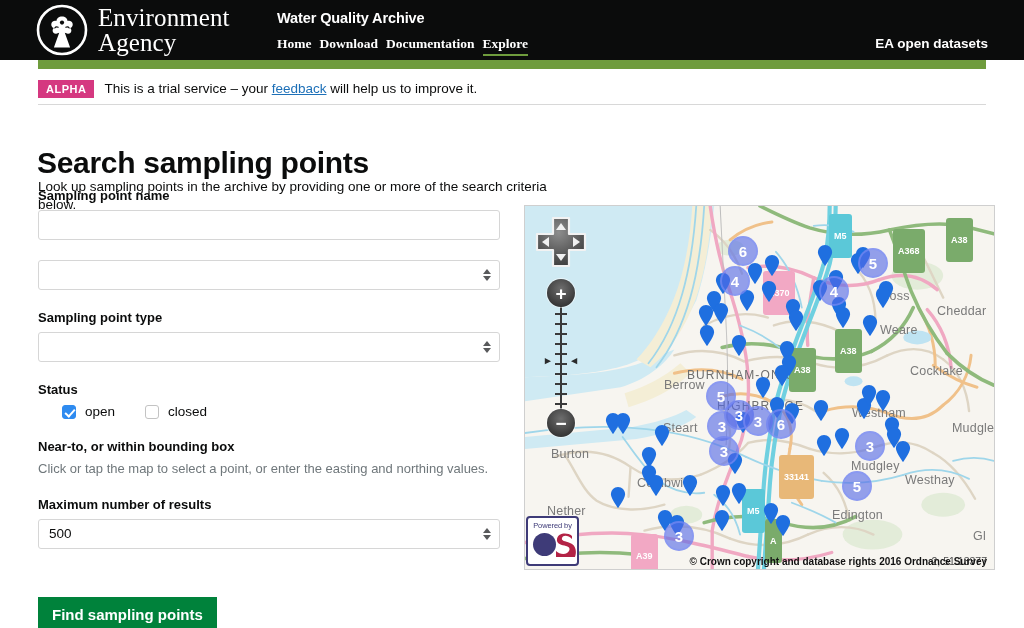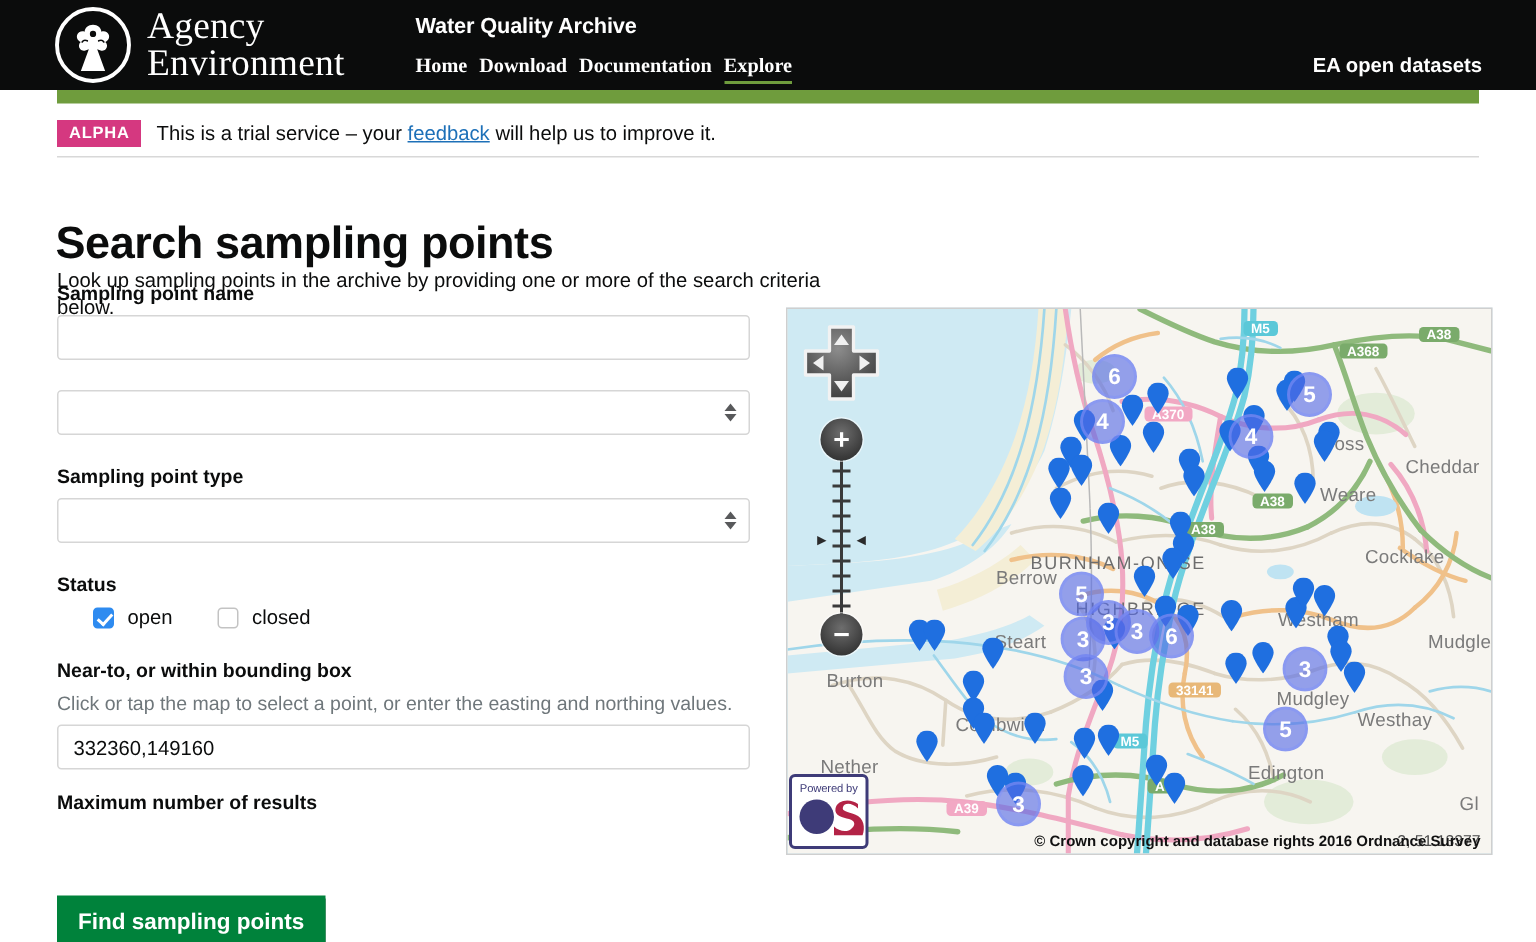--- a/index.html
+++ b/index.html
@@ -153,21 +153,21 @@
     font-family:"Liberation Sans", sans-serif; white-space:nowrap;
     letter-spacing:0.2px;
   }
   .placelabel.town{
     color:#6d6d6d; font-size:12px; letter-spacing:1.1px;
   }
   .placelabel.big{ font-size:12.5px; color:#7a7a7a; }
 
   .shield{
     position:absolute; color:#fff; font-size:9px; font-weight:bold;
-    padding:0 5px; border-radius:3px; white-space:nowrap;
+    padding:17px 5px; border-radius:3px; white-space:nowrap;
     font-family:"Liberation Sans", sans-serif;
   }
   .shield.motorway{ background:#5bc8d8; }
   .shield.primary{ background:#7aab6b; }
   .shield.aroad{ background:#f2a8c4; }
   .shield.broad{ background:#e8b878; }
 
   
   .pin{
     position:absolute; width:15px; height:21px;
@@ -247,22 +247,22 @@
 
 <div class="gov-header">
   <div class="logo-wrap">
     <svg class="ea-roundel" viewBox="0 0 52 52">
       <circle cx="26" cy="26" r="24" fill="none" stroke="#ffffff" stroke-width="2.6"></circle>
       <path d="M26 12.5c3.2 0 5.4 2.1 5.6 4.6 1.9-.9 4.4.2 5 2.3.6 2-.6 4-2.4 4.6 1.4 1.2 1.6 3.3.4 4.7-.9 1-2.3 1.3-3.5.9l-2.3-.8 5.3 14.6H17.9l5.3-14.6-2.3.8c-1.2.4-2.6.1-3.5-.9-1.2-1.4-1-3.5.4-4.7-1.8-.6-3-2.6-2.4-4.6.6-2.1 3.1-3.2 5-2.3.2-2.5 2.4-4.6 5.6-4.6z" fill="#ffffff"></path>
       <circle cx="26" cy="18.6" r="2.1" fill="#0b0c0c"></circle>
       <path d="M22.2 23.2c-1.3-.6-2.8-.2-3.4.8M29.8 23.2c1.3-.6 2.8-.2 3.4.8" stroke="#0b0c0c" stroke-width="1.1" fill="none" stroke-linecap="round"></path>
     </svg>
     <div class="ea-name">
+      <span>Environment</span>
       <span>Agency</span>
-      <span>Environment</span>
     </div>
   </div>
 
   <div class="service-title">Water Quality Archive</div>
 
   <nav class="nav">
     <a href="#">Home</a>
     <a href="#">Download</a>
     <a href="#">Documentation</a>
     <a href="#" class="current">Explore</a>
@@ -316,25 +316,31 @@
     <span class="cbx-label">open</span>
     <span class="cbx-gap"></span>
     <span class="cbx"></span>
     <span class="cbx-label">closed</span>
   </div>
 
   <div class="gap-20"></div>
 
   <div class="fld-label">Near-to, or within bounding box</div>
   <div class="fld-hint">Click or tap the map to select a point, or enter the easting and northing values.</div>
-  <input class="txt-input" type="text" value="332360,149160" style="">
 
   <div class="gap-14"></div>
 
   <div class="fld-label">Maximum number of results</div>
+  <div class="sel-wrap">
+    <div class="sel-input">500</div>
+    <span class="spinner">
+        <i class="up"></i>
+        <i class="dn"></i>
+      </span>
+  </div>
 </form>
 
 <button class="btn-find">Find sampling points</button>
 
 <div class="map">
 
   <svg class="map-canvas" viewBox="0 0 471 365">
     <rect x="0" y="0" width="471" height="365" fill="#f7f5f0"></rect>
 
     <path d="M0,0 H190 C186,40 180,70 172,95 C160,120 140,140 120,152 C100,163 70,168 40,170 L0,172 Z" fill="#cfeaf3"></path>

